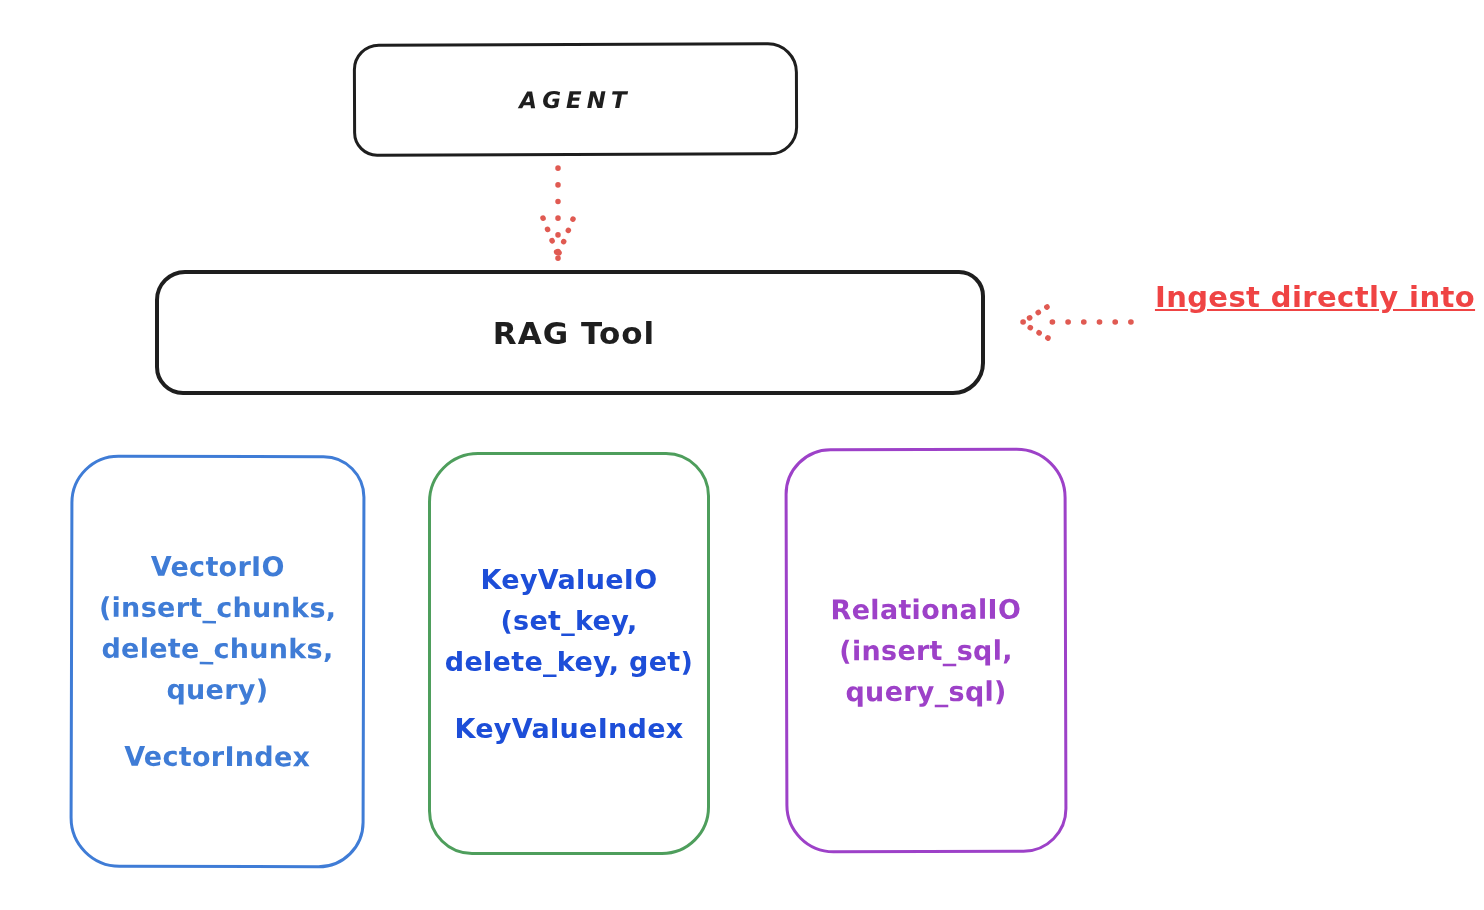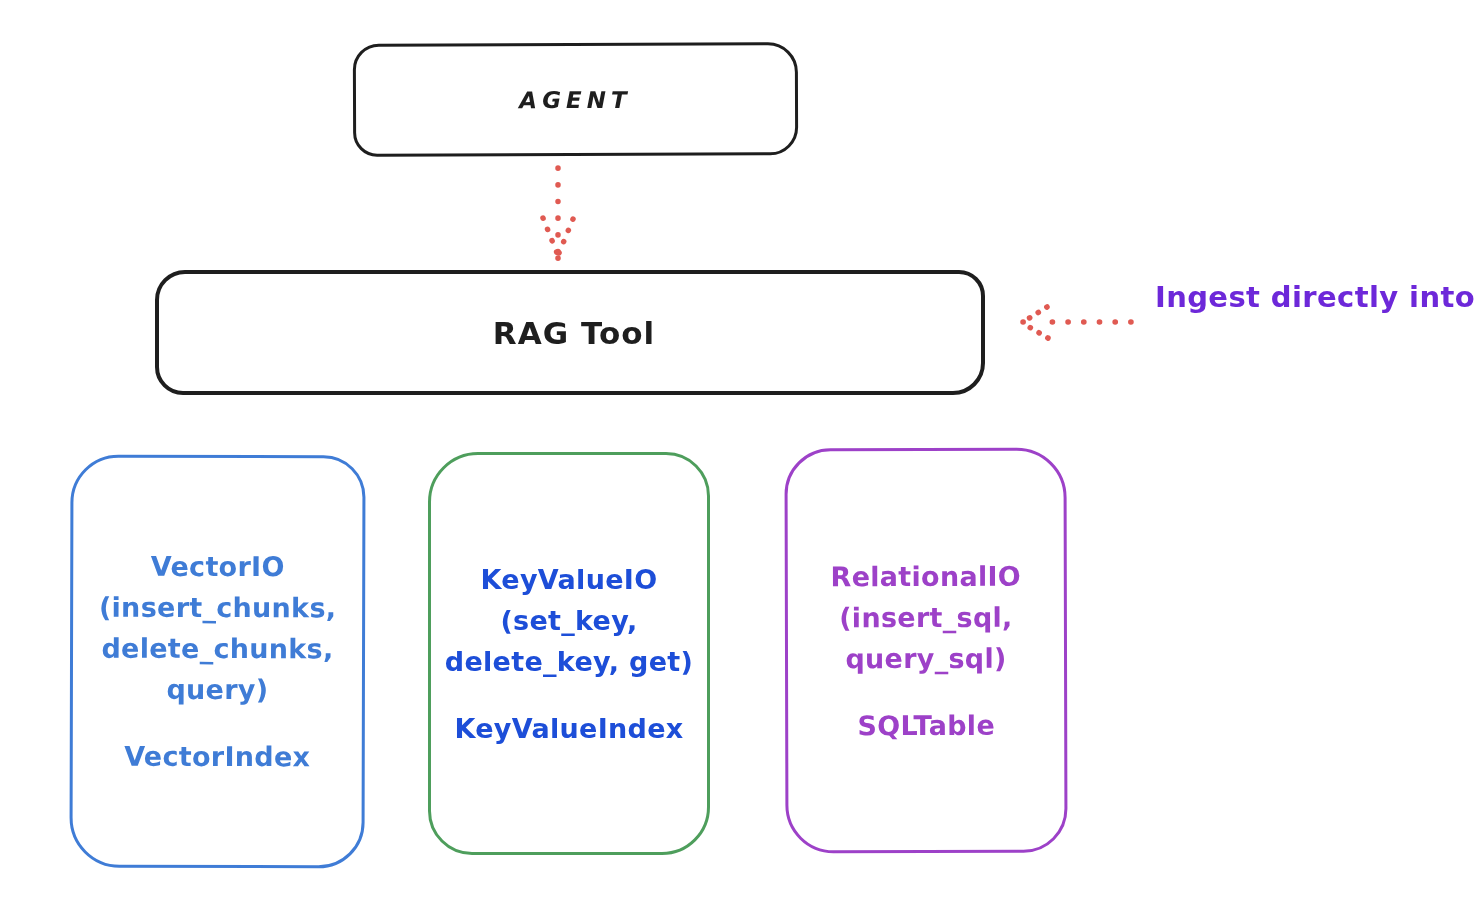--- a/index.html
+++ b/index.html
@@ -97,21 +97,21 @@
     </g>
 
     <g fill="none" stroke-linecap="round" stroke-linejoin="round">
       <line x1="1131" y1="322" x2="1040" y2="322" stroke-width="5.5" stroke-dasharray="0.2 15.5" stroke="#e05a52"></line>
       <line x1="1047" y1="307" x2="1023" y2="322" stroke-width="5.5" stroke-dasharray="0.2 10" stroke="#e05a52"></line>
       <line x1="1048" y1="338" x2="1024" y2="324" stroke-width="5.5" stroke-dasharray="0.2 10" stroke="#e05a52"></line>
       <line x1="1023" y1="322" x2="1023.3" y2="322" stroke-width="5.5" stroke-dasharray="0.2 10" stroke="#e05a52"></line>
     </g>
   </svg>
 
-  <div class="annotation" style="color: #6d28d9;">
+  <div class="annotation" style="color: #ef4444; text-decoration: underline;">
     <div>Ingest directly into</div>
   </div>
 
   <div class="box storage-box vector-box" style="border-color: rgb(63, 124, 214); color: rgb(63, 124, 214);">
     <div class="line">VectorIO</div>
     <div class="line">(insert_chunks,</div>
     <div class="line">delete_chunks,</div>
     <div class="line">query)</div>
     <div class="line index-label">VectorIndex</div>
   </div>
@@ -120,16 +120,15 @@
     <div class="line">KeyValueIO</div>
     <div class="line">(set_key,</div>
     <div class="line">delete_key, get)</div>
     <div class="line index-label">KeyValueIndex</div>
   </div>
 
   <div class="box storage-box relational-box" style="border-color: rgb(157, 65, 200); color: rgb(157, 65, 200);">
     <div class="line">RelationalIO</div>
     <div class="line">(insert_sql,</div>
     <div class="line">query_sql)</div>
-    <div class="line index-label">SQLTable</div>
   </div>
 
 </div>
 
 </body></html>

